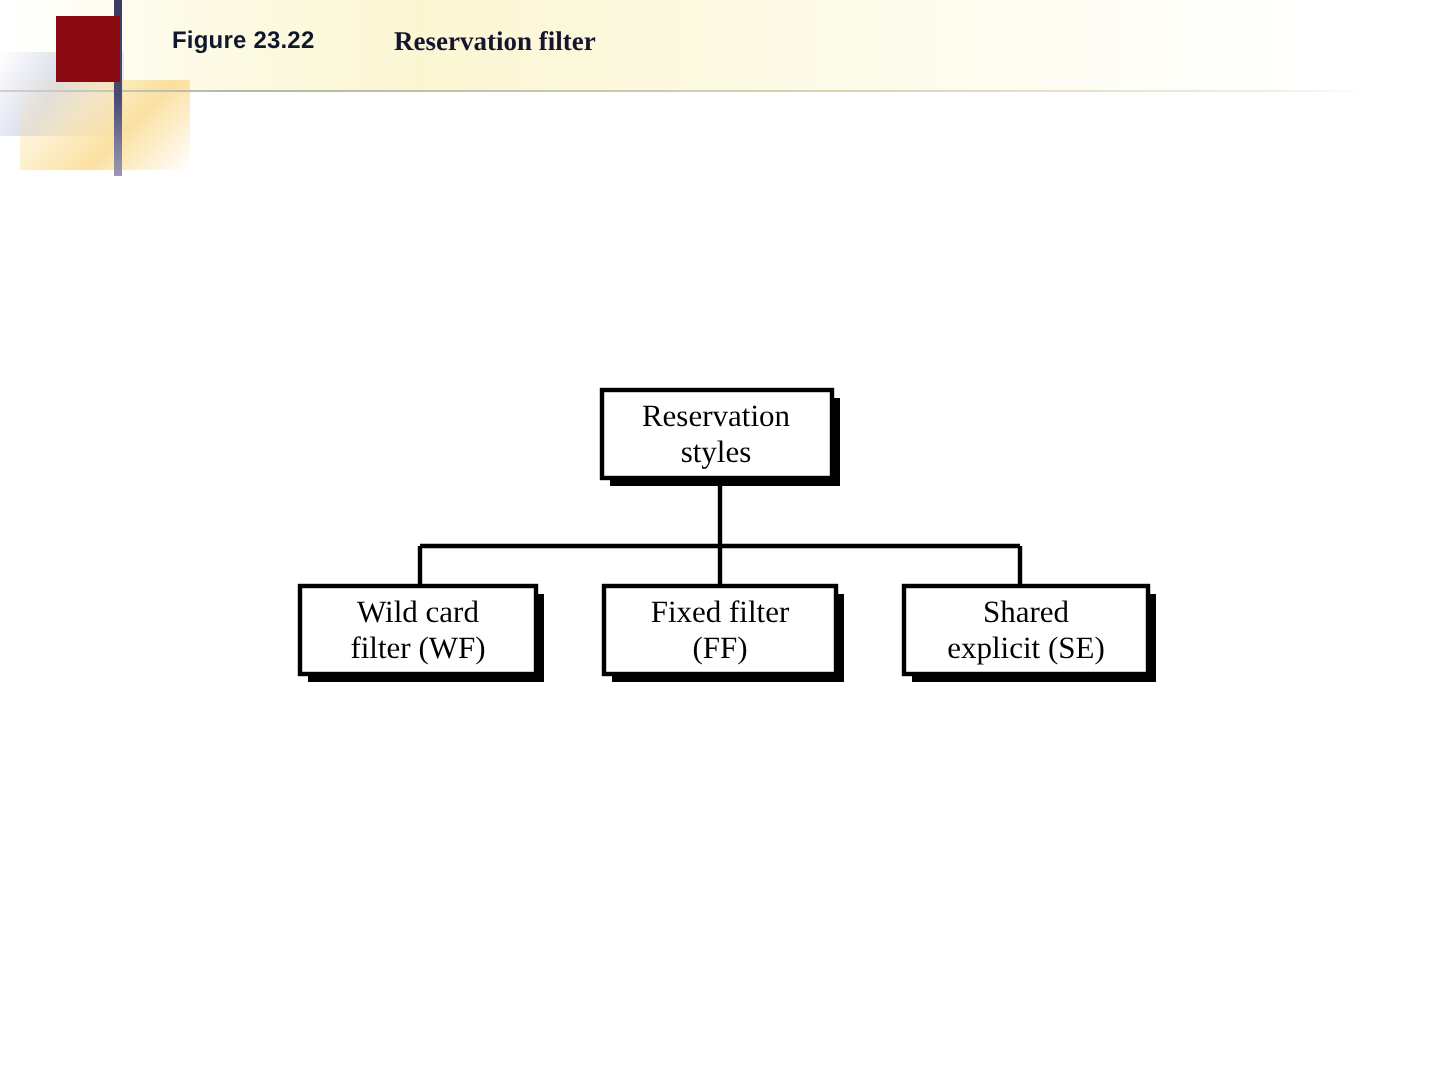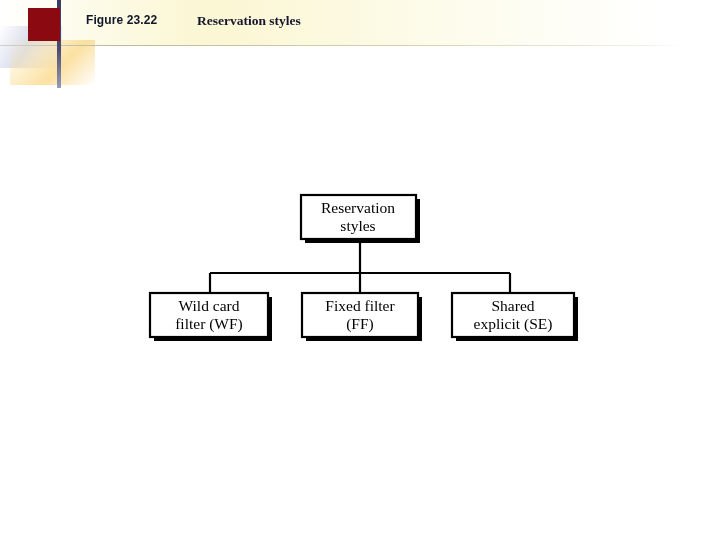--- a/index.html
+++ b/index.html
@@ -141,21 +141,21 @@
 <div id="header-band">
   <div id="header-wash"></div>
   <div id="header-soft-square2"></div>
   <div id="header-soft-square"></div>
   <div id="header-rule"></div>
   <div id="header-vbar"></div>
   <div id="header-block"></div>
 </div>
 
 <div id="figure-title">Figure 23.22</div>
-<div id="figure-caption">Reservation styles</div>
+<div id="figure-caption">Reservation filter</div>
 
 <div id="diagram">
   <svg width="440" height="165" viewBox="0 0 440 165" xmlns="http://www.w3.org/2000/svg">
 
     <g>
 
       <path d="M 220 55 L 220 88" stroke="#000000" stroke-width="2.2" fill="none"></path>
 
       <path d="M 70 88 L 370 88" stroke="#000000" stroke-width="2.2" fill="none"></path>
 

